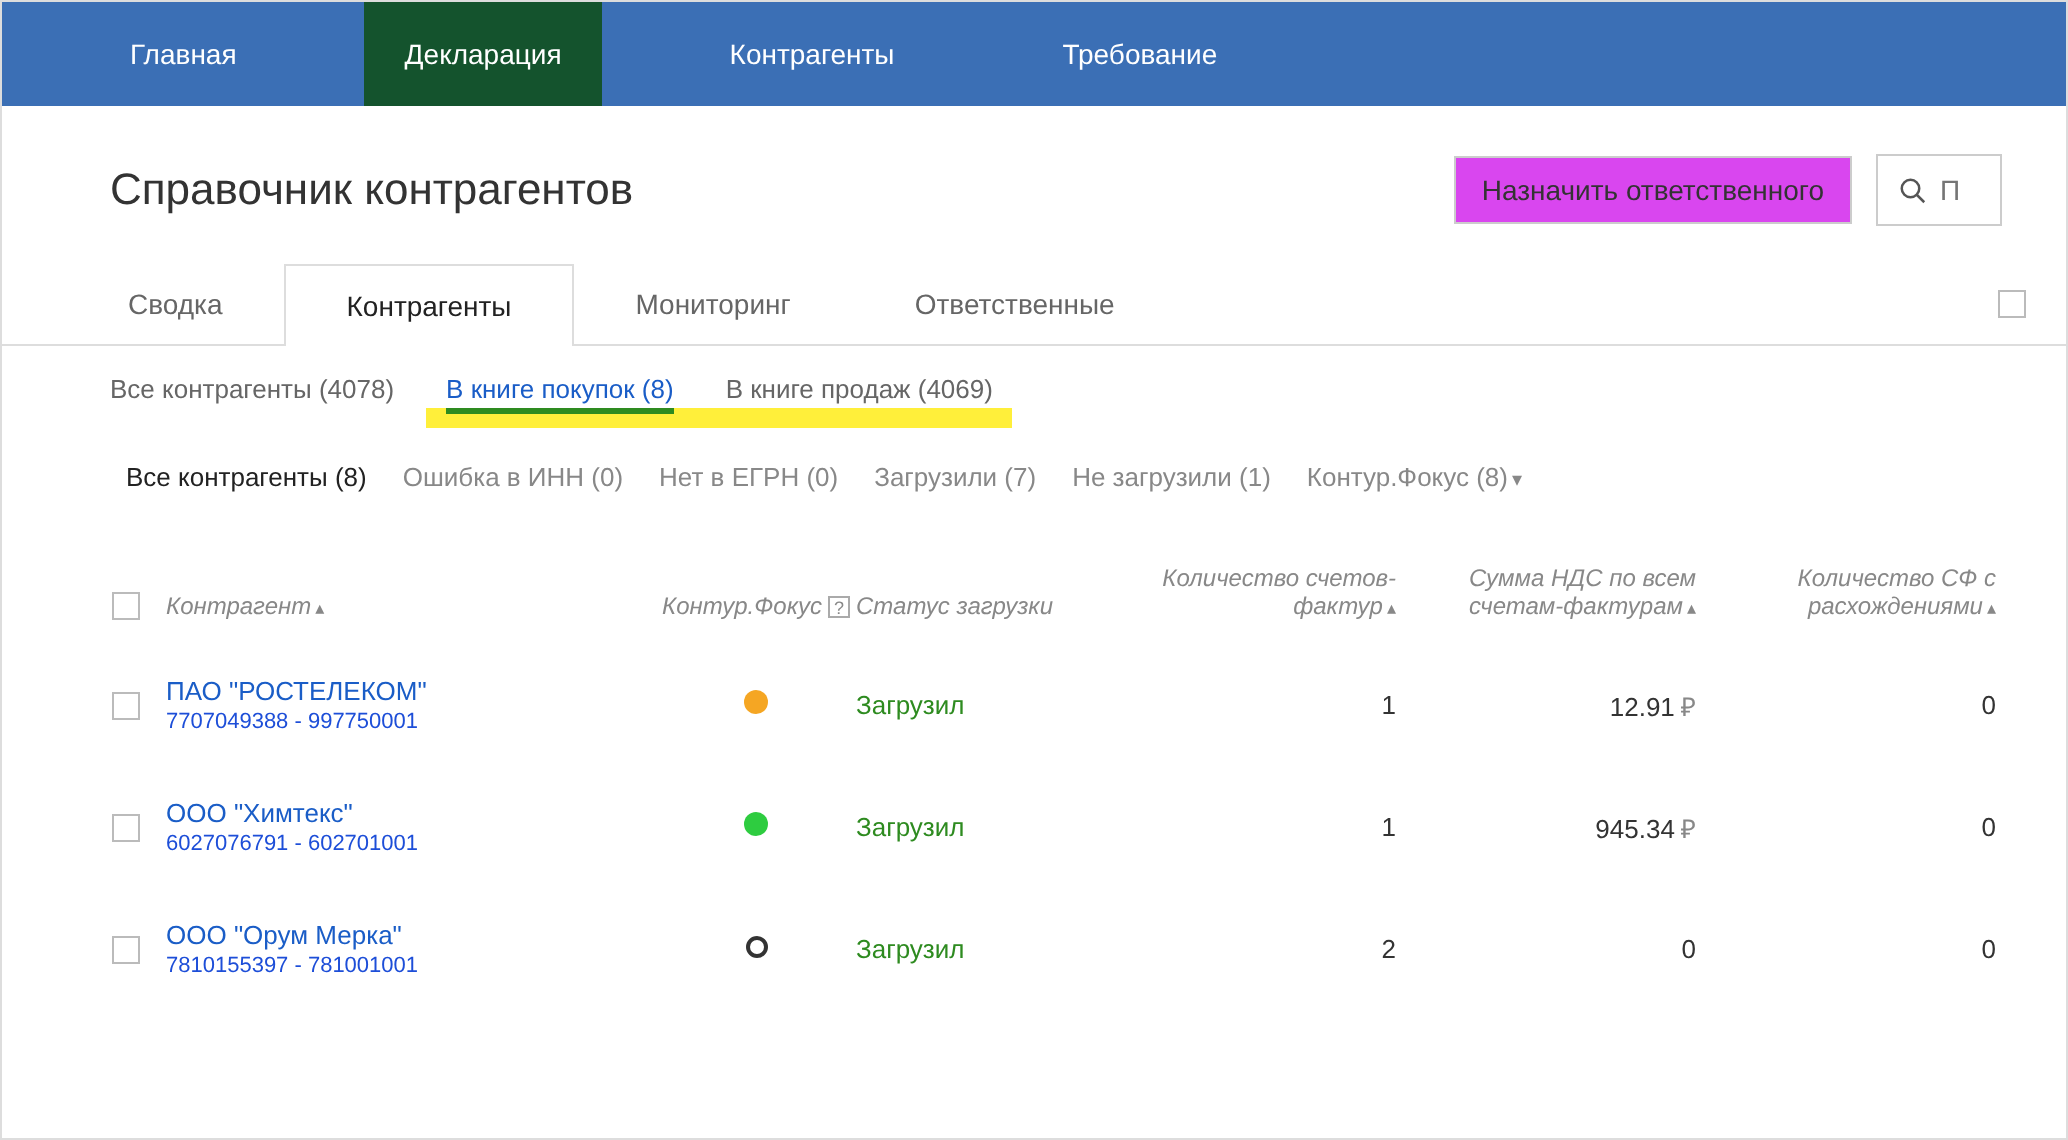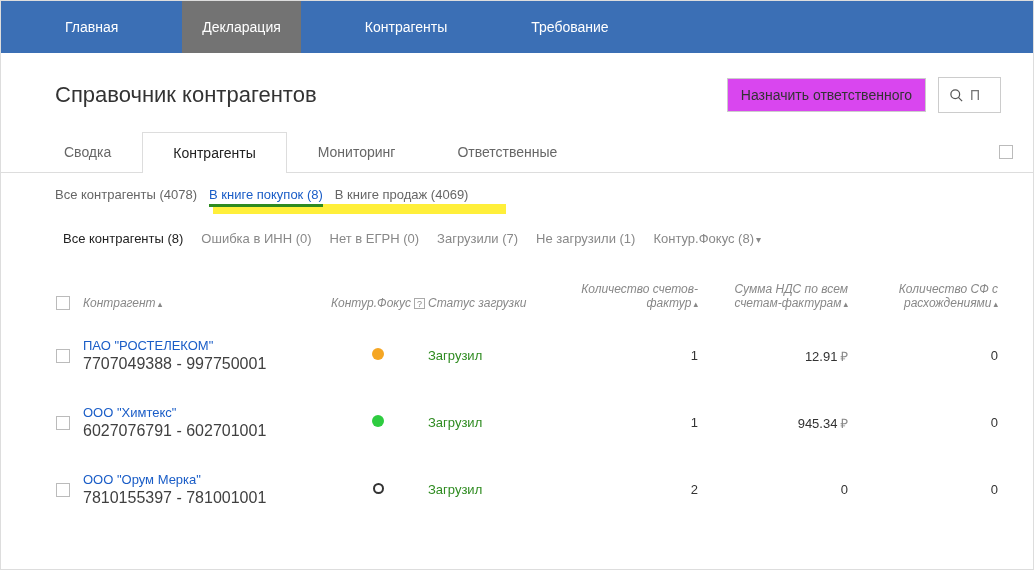--- a/index.html
+++ b/index.html
@@ -2,38 +2,38 @@
 <html><head>
 <meta charset="utf-8">
 <style>
 * { box-sizing: border-box; margin: 0; padding: 0; }
 body { font-family: "Segoe UI", Arial, sans-serif; font-size: 13px; color: #333; background: #fff; }
 .frame { width: 1034px; height: 570px; border: 1px solid #ddd; box-shadow: 0 2px 8px rgba(0,0,0,0.15); position: relative; overflow: hidden; }
 
 
 .topnav { background: #3b6fb5; display: flex; height: 52px; }
 .topnav-item { color: #fff; padding: 0 20px; display: flex; align-items: center; cursor: pointer; font-size: 14px; margin-left: 44px; }
-.topnav-item.active { background: #737373; }
+.topnav-item.active { background: #14532d; }
 
 
 .header { display: flex; align-items: center; padding: 24px 32px 18px 54px; gap: 12px; }
 .page-title { font-size: 22px; font-weight: 400; color: #333; flex: 1; }
 .btn-outline { border: 1px solid #ccc; background: #d946ef; padding: 8px 13px; font-size: 14px; cursor: pointer; color: #333; }
 .search-wrap { border: 1px solid #ccc; display: flex; align-items: center; padding: 0 10px; height: 36px; min-width: 50px; }
 .search-wrap svg { width: 15px; height: 15px; }
 .search-wrap input { border: none; outline: none; font-size: 14px; margin-left: 6px; width: 20px; }
 
 
 .maintabs { display: flex; border-bottom: 1px solid #ddd; padding-left: 32px; position: relative; }
 .maintab { padding: 12px 30px; color: #666; cursor: pointer; border: 1px solid transparent; border-bottom: none; font-size: 14px; }
 .maintab.active { color: #222; border-color: #ddd; background: #fff; position: relative; top: 1px; }
 .maintab-right { margin-left: auto; padding-right: 20px; display: flex; align-items: center; }
 
 
-.subfilters1 { display: flex; gap: 12px; padding: 14px 0 10px 54px; position: relative; }
+.subfilters1 { display: flex; gap: 26px; padding: 14px 0 10px 54px; position: relative; }
 .subfilter { color: #666; cursor: pointer; font-size: 13px; padding-bottom: 2px; }
 .subfilter.active { color: #1a5dc7; border-bottom: 3px solid #2e8b20; }
 .highlight-strip { position: absolute; height: 10px; background: #ffef3a; top: 31px; left: 212px; width: 293px; z-index: -1; }
 
 
 .subfilters2 { display: flex; gap: 18px; padding: 14px 0 8px 62px; }
 .subfilter2 { color: #888; cursor: pointer; font-size: 13px; }
 .subfilter2.active { color: #222; }
 .chev-down { display: inline-block; margin-left: 2px; font-size: 10px; vertical-align: middle; }
 
@@ -44,21 +44,21 @@
 .col-check { width: 40px; display: flex; justify-content: center; }
 .col-name { width: 245px; }
 .col-focus { width: 100px; text-align: center; }
 .col-status { width: 140px; }
 .col-count { width: 130px; text-align: right; }
 .col-sum { width: 150px; text-align: right; }
 .col-disc { width: 150px; text-align: right; }
 .sort-caret { font-style: normal; font-size: 9px; margin-left: 2px; }
 .cbox { width: 14px; height: 14px; border: 1px solid #bbb; background: #fff; cursor: pointer; }
 .link { color: #1a5dc7; cursor: pointer; font-size: 13px; }
-.subtext { color: #404040; font-size: 16px; margin-top: 2px; }
+.subtext { color: #1d4ed8; font-size: 11px; margin-top: 2px; }
 .dot { width: 12px; height: 12px; border-radius: 50%; display: inline-block; }
 .dot.orange { background: #f5a623; }
 .dot.green { background: #2ecc40; }
 .dot.hollow { border: 2px solid #333; background: #fff; width: 11px; height: 11px; }
 .status-ok { color: #2e8b20; }
 .ruble { color: #888; margin-left: 3px; }
 .info-sq { display: inline-block; border: 1px solid #aaa; width: 11px; height: 11px; font-size: 9px; line-height: 10px; text-align: center; color: #888; font-style: normal; margin-left: 3px; }
 </style>
 </head>
 <body>

